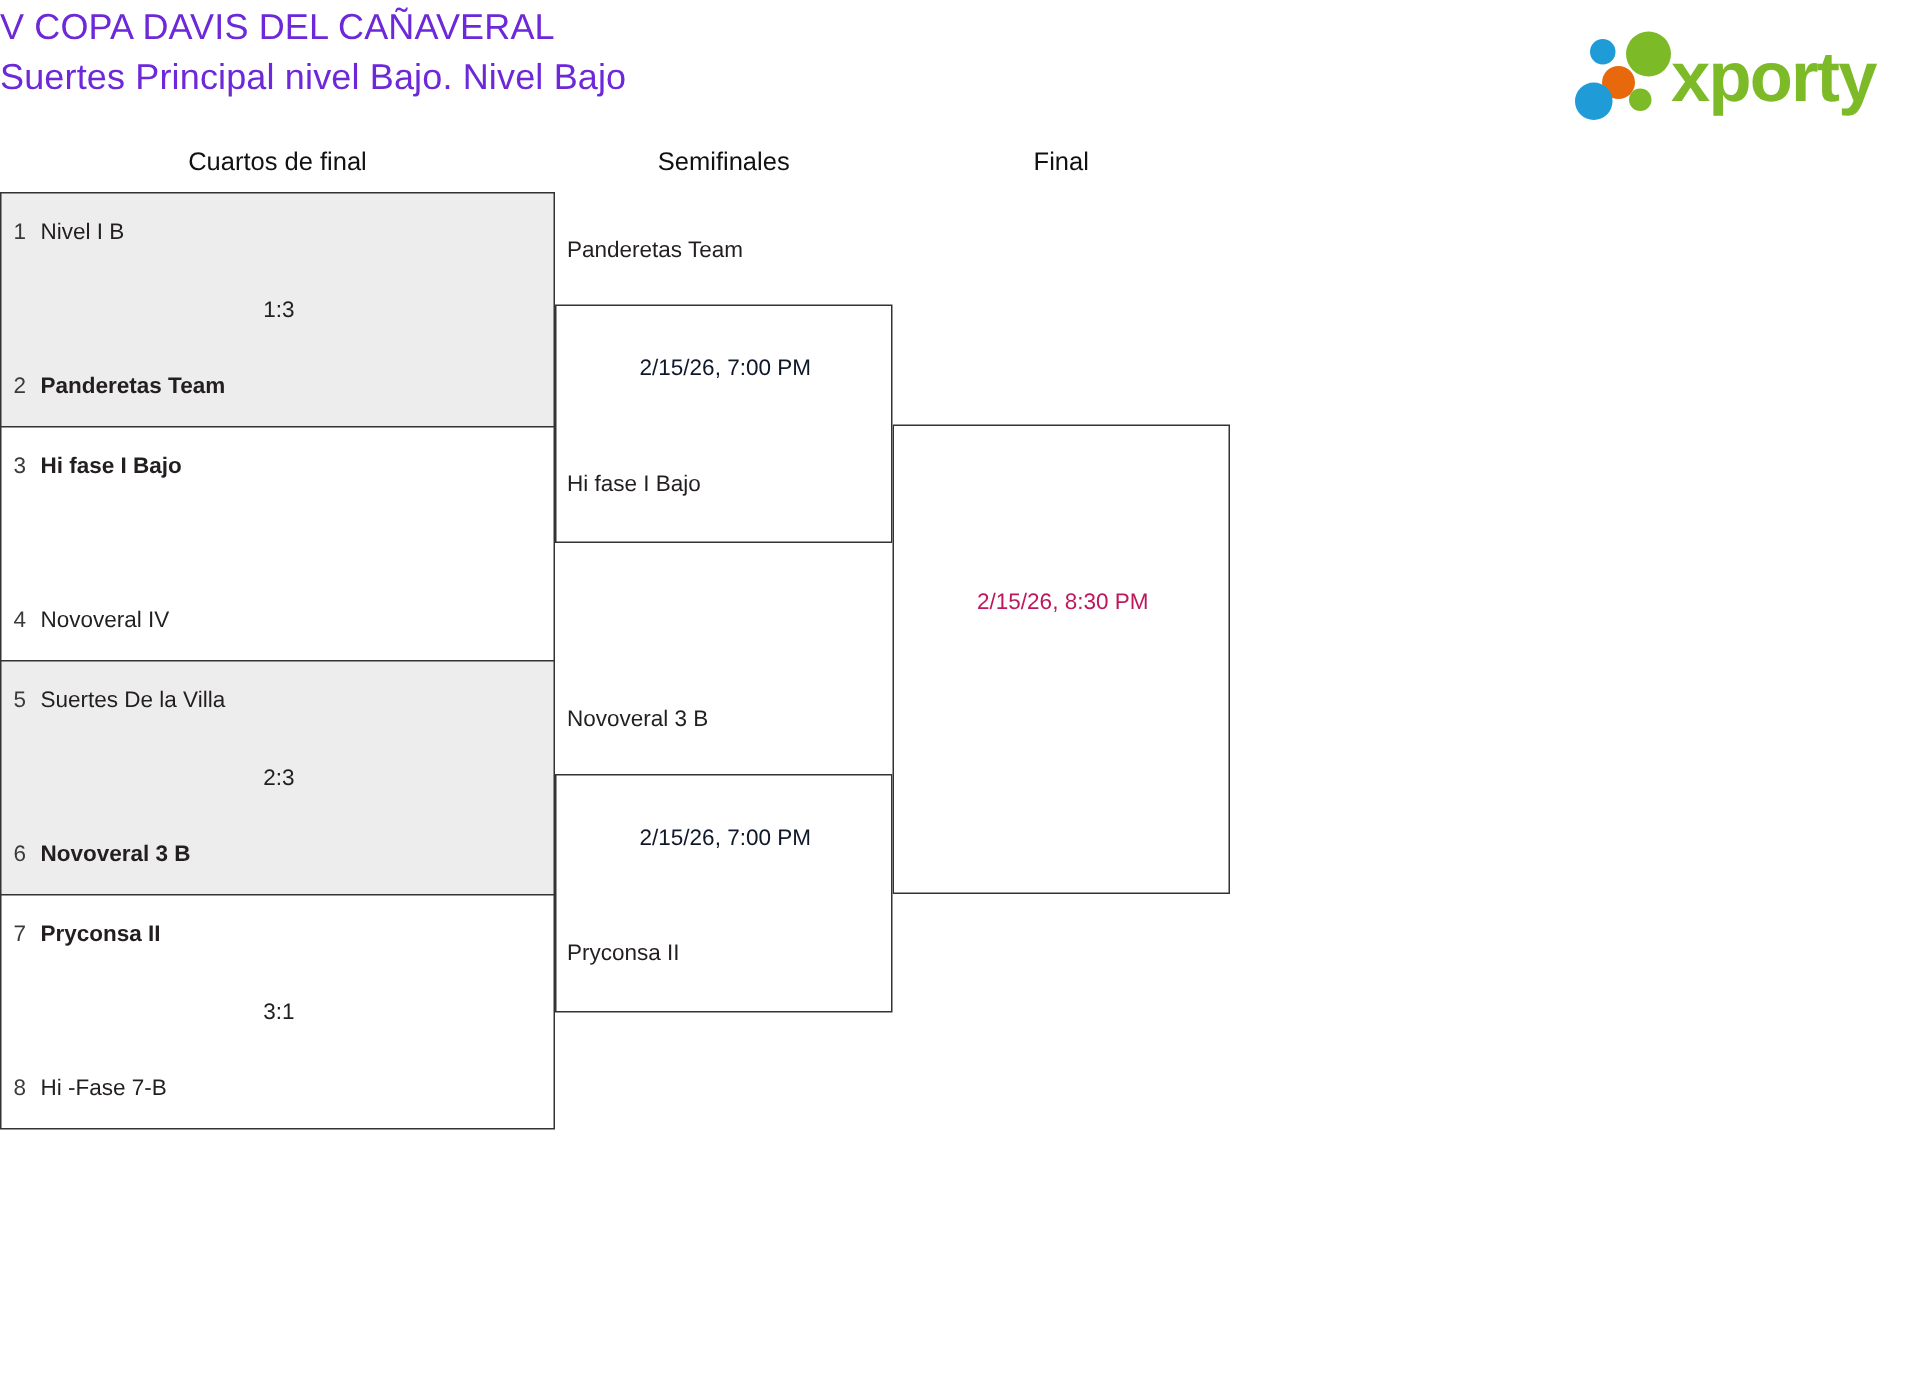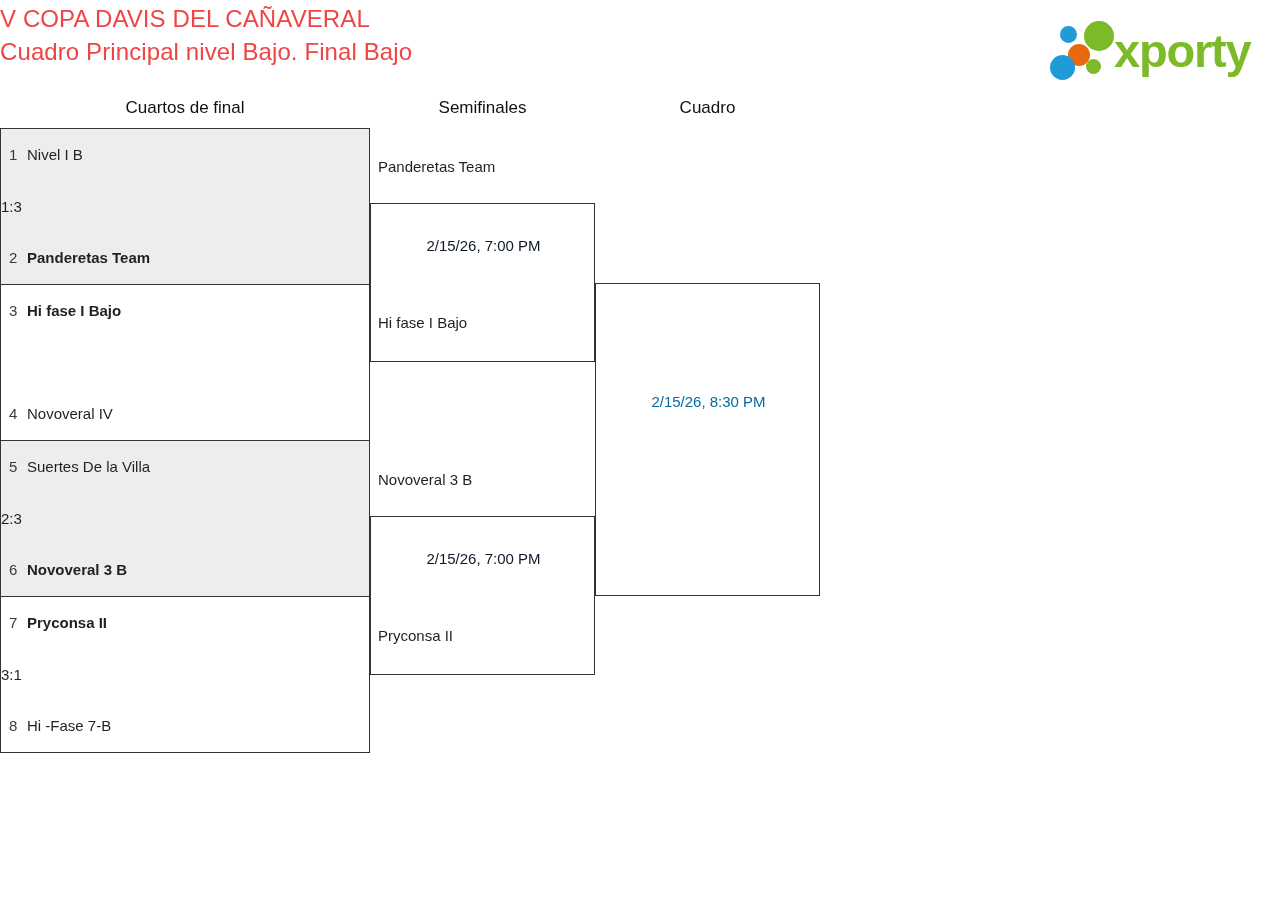--- a/index.html
+++ b/index.html
@@ -18,21 +18,21 @@
   
   .title-block {
     position: absolute;
     left: 0px; top: 2px;
     width: 900px;
   }
   .title-line {
     font-size: 24px;
     line-height: 33px;
     font-weight: 400;
-    color: #ef4444;
+    color: #6d28d9;
     letter-spacing: 0.1px;
     white-space: nowrap;
   }
 
   
   .logo {
     position: absolute;
     left: 1048px; top: 18px;
     width: 228px; height: 66px;
   }
@@ -103,20 +103,21 @@
     color: #3b3b3b;
     font-size: 15px;
   }
   .team { color: #231f20; }
   .team.winner { font-weight: 700; }
 
   .score {
     position: absolute;
     left: 0px; top: 67px;
     width: 370px;
+    text-align: center;
     font-size: 15px;
     line-height: 22px;
     color: #231f20;
   }
 
   
   .sf { left: 370px; width: 225px; height: 159px; }
   .sf1 { top: 203px; }
   .sf2 { top: 516px; }
   .sf-slot {
@@ -155,47 +156,47 @@
   }
   .fin-slot-top { top: -48px; }
   .fin-slot-bot { top: 262px; }
   .fin-date {
     position: absolute;
     left: 0px; top: 107px;
     width: 225px;
     text-align: center;
     font-size: 15px;
     line-height: 22px;
-    color: #0369a1;
+    color: #be185d;
   }
 </style>
 </head>
 <body>
 
 <div id="root">
 
   <div class="title-block">
     <div class="title-line">V COPA DAVIS DEL CAÑAVERAL</div>
-    <div class="title-line">Cuadro Principal nivel Bajo. Final Bajo</div>
+    <div class="title-line">Suertes Principal nivel Bajo. Nivel Bajo</div>
   </div>
 
   <div class="logo">
     <div class="logo-dots">
       <span class="dot dot-blue-sm"></span>
       <span class="dot dot-green-lg"></span>
       <span class="dot dot-orange"></span>
       <span class="dot dot-blue-lg"></span>
       <span class="dot dot-green-sm"></span>
     </div>
     <div class="logo-word">xporty</div>
   </div>
 
   <div class="round-header rh-sf">Semifinales</div>
   <div class="round-header rh-qf">Cuartos de final</div>
-  <div class="round-header rh-f">Cuadro</div>
+  <div class="round-header rh-f">Final</div>
 
   <div class="match-box qf qf1 shaded">
     <div class="slot slot-top">
       <span class="seed">1</span>
       <span class="team">Nivel I B</span>
     </div>
     <div class="score">1:3</div>
     <div class="slot slot-bot">
       <span class="seed">2</span>
       <span class="team winner">Panderetas Team</span>

